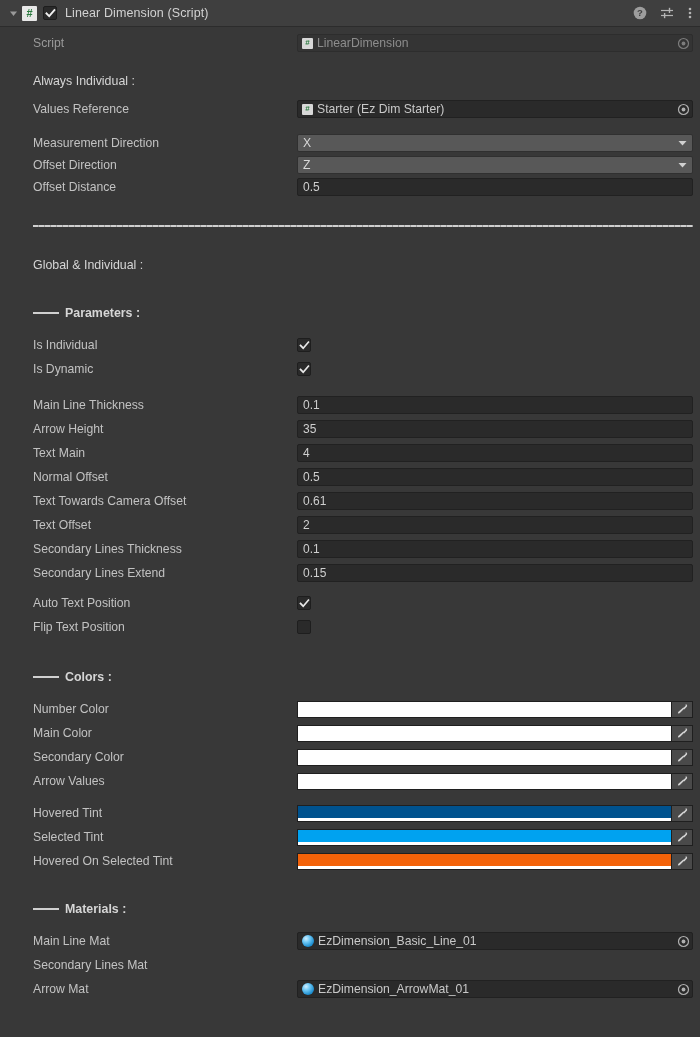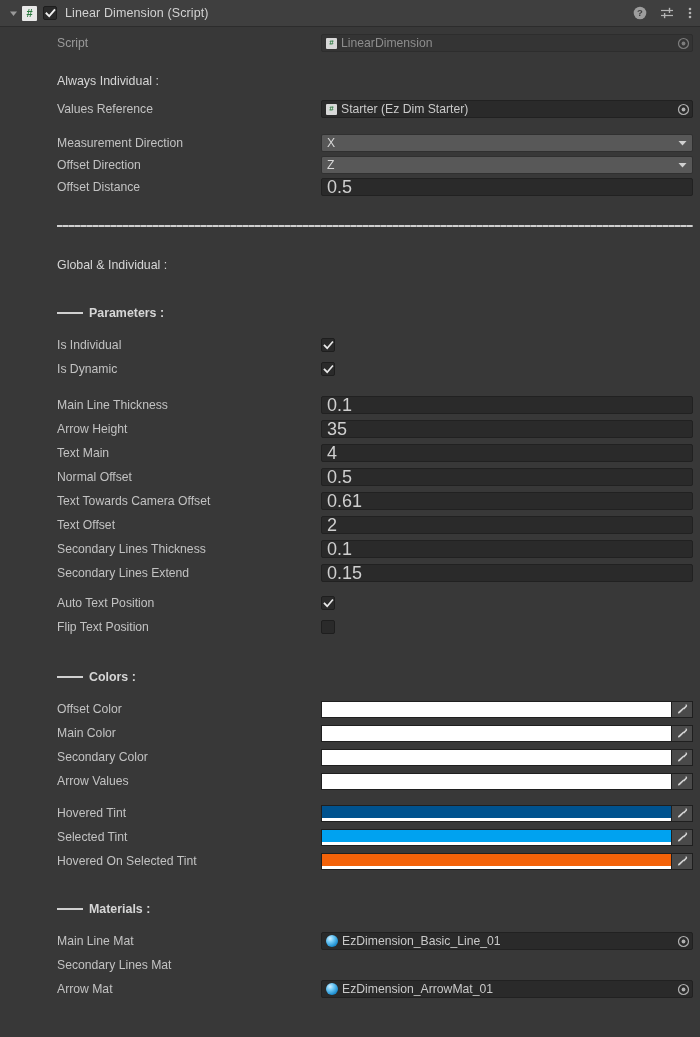--- a/index.html
+++ b/index.html
@@ -67,21 +67,21 @@
 
   .hdr-right {
     margin-left: auto;
     display: flex;
     align-items: center;
     gap: 13px;
   }
   .hdr-right .hicon { display:flex; align-items:center; justify-content:center; }
 
   
-  .body { padding: 0; position: relative; margin-left: 24px; }
+  .body { padding: 0; position: relative; }
 
   .row {
     display: flex;
     align-items: center;
     height: 20px;
     padding-left: 33px;
     padding-right: 7px;
   }
   .row .label {
     width: 264px;
@@ -147,21 +147,21 @@
     flex: 1 1 auto;
     height: 18px;
     background: #2a2a2a;
     border: 1px solid #212121;
     border-radius: 2px;
     display: flex;
     align-items: center;
     padding: 0 5px;
     min-width: 0;
   }
-  .textfield .tval { font-size: 18px; color: #cfcfcf; white-space:nowrap; overflow:hidden; }
+  .textfield .tval { font-size: 12px; color: #cfcfcf; white-space:nowrap; overflow:hidden; }
 
   
   .checkbox {
     width: 14px; height: 14px;
     background: #2a2a2a;
     border: 1px solid #1e1e1e;
     border-radius: 2px;
     display: flex; align-items: center; justify-content: center;
     flex: 0 0 auto;
   }
@@ -518,21 +518,21 @@
   <div class="sp10"></div>
 
   <div class="sub-title">
     <span class="dash"></span>
     <span>Colors :</span>
   </div>
 
   <div class="sp12"></div>
 
   <div class="row">
-    <div class="label">Offset Color</div>
+    <div class="label">Number Color</div>
     <div class="field">
       <div class="colorfield">
         <div class="swatch opaque" style="background:#ffffff">
           <div class="rgb" style="background:#ffffff"></div>
 
         </div>
         <div class="eyedrop">
           <svg width="12" height="12" viewBox="0 0 12 12">
               <path d="M9.8 1.2 a1.6 1.6 0 0 1 1 2.6 L8.2 6.4 l-1.1-1.1 2.6-2.6 a1.6 1.6 0 0 1 0.1-1.5 Z" fill="#d4d4d4"></path>
               <path d="M7.3 4.4 L8.4 5.5 L3.6 10.3 L1.9 10.6 L2.2 8.9 Z" fill="#d4d4d4"></path>

